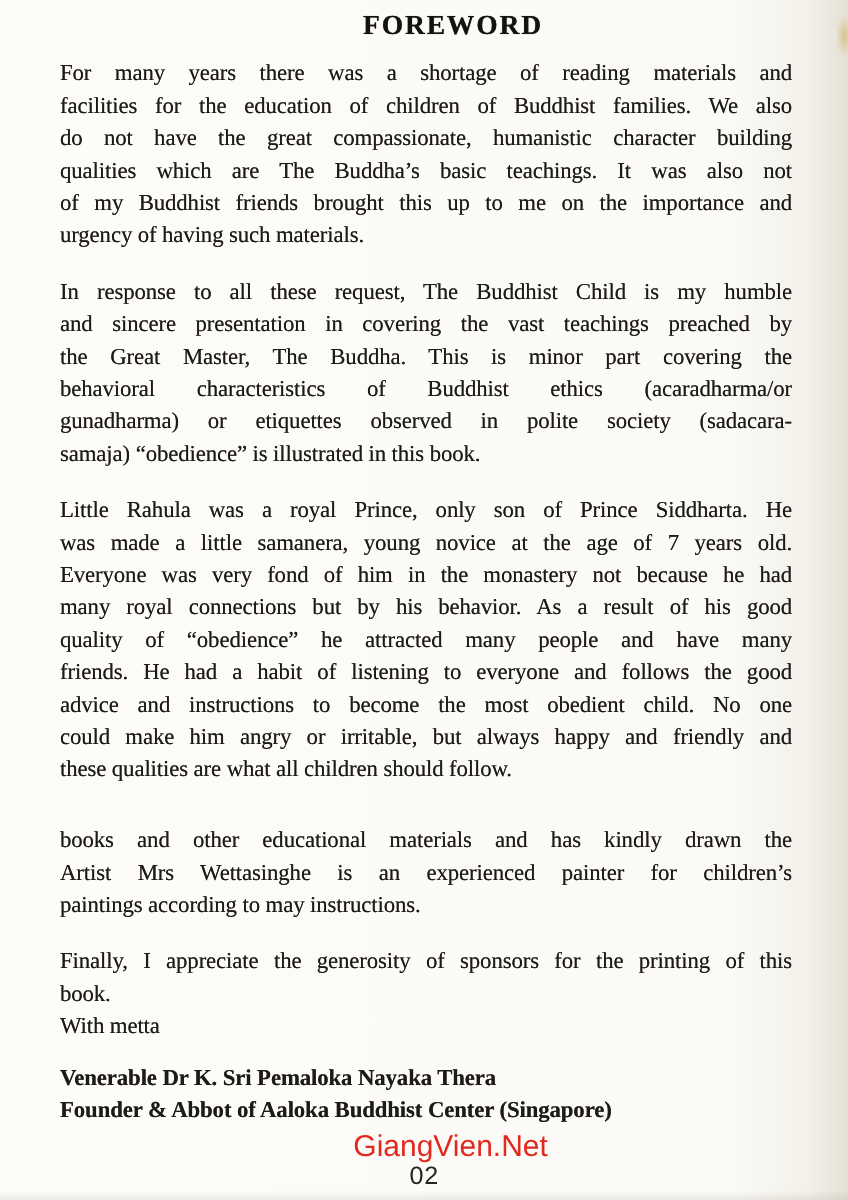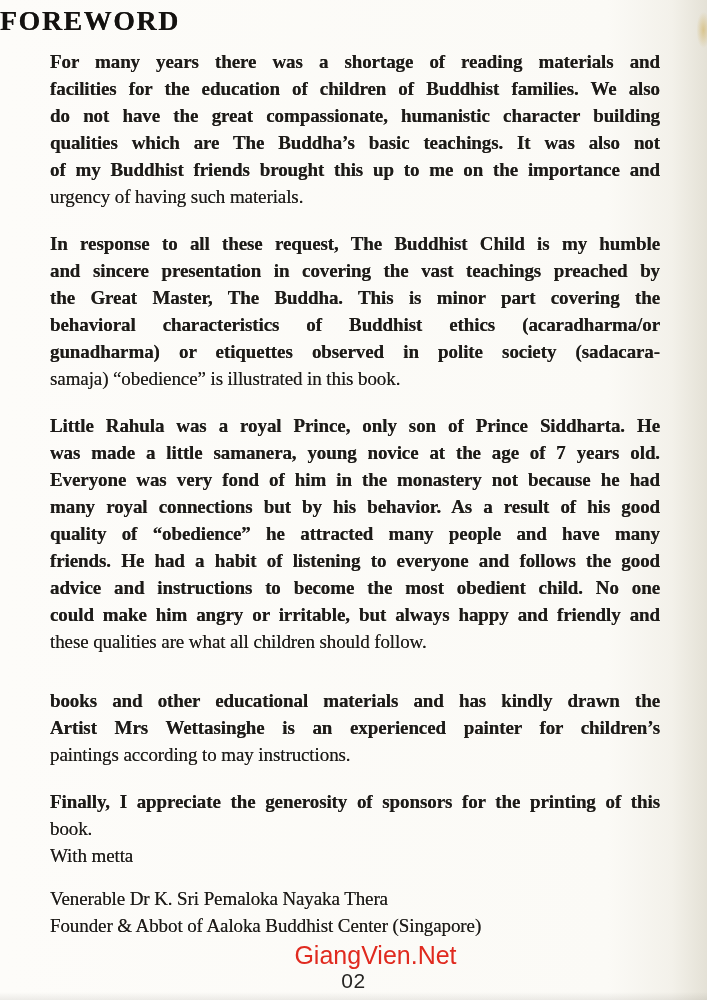--- a/index.html
+++ b/index.html
@@ -21,26 +21,28 @@
   .page::after {
     content: "";
     position: absolute; left: 0; right: 0; bottom: 0; height: 8px;
     background: linear-gradient(to bottom, rgba(0,0,0,0), rgba(90,85,75,0.10));
     pointer-events: none;
   }
 
   .title {
     margin: 0;
     padding-top: 1px;
-    font-size: 28px;
+    text-align: center;
+    font-size: 23px;
     line-height: 39px;
     font-weight: bold;
     letter-spacing: 1.5px;
     color: #141210;
     text-shadow: 0 0 0.6px rgba(20,18,16,0.8);
+    padding-left: 48px;
   }
 
   .body-col {
     margin: 8px 47px 0 50px; 
     font-size: 19px;
     line-height: 27px;
     letter-spacing: -0.1px;
     text-shadow: 0 0 0.5px rgba(29,27,24,0.75);
   }
 
@@ -48,23 +50,23 @@
   .para.p2 { }
   .para.p3 { margin-bottom: 32px; }
   .para.p5 { margin-bottom: 16px; }
 
   .ln {
     text-align: justify;
     text-align-last: left;
     max-height: 27px;
     overflow: hidden;
   }
-  .ln.j { text-align-last: justify; font-weight: bold; }
+  .ln.j { text-align-last: justify; }
 
-  .signature { margin: 0 0 4px 0; }
+  .signature { margin: 0 0 4px 0; font-weight: bold; }
 
   .footer { text-align: center; }
   .watermark {
     font-family: Liberation Sans, sans-serif;
     font-size: 25px;
     line-height: 25px;
     color: #e02a1f;
     text-shadow: none;
     padding-left: 44px;
   }

